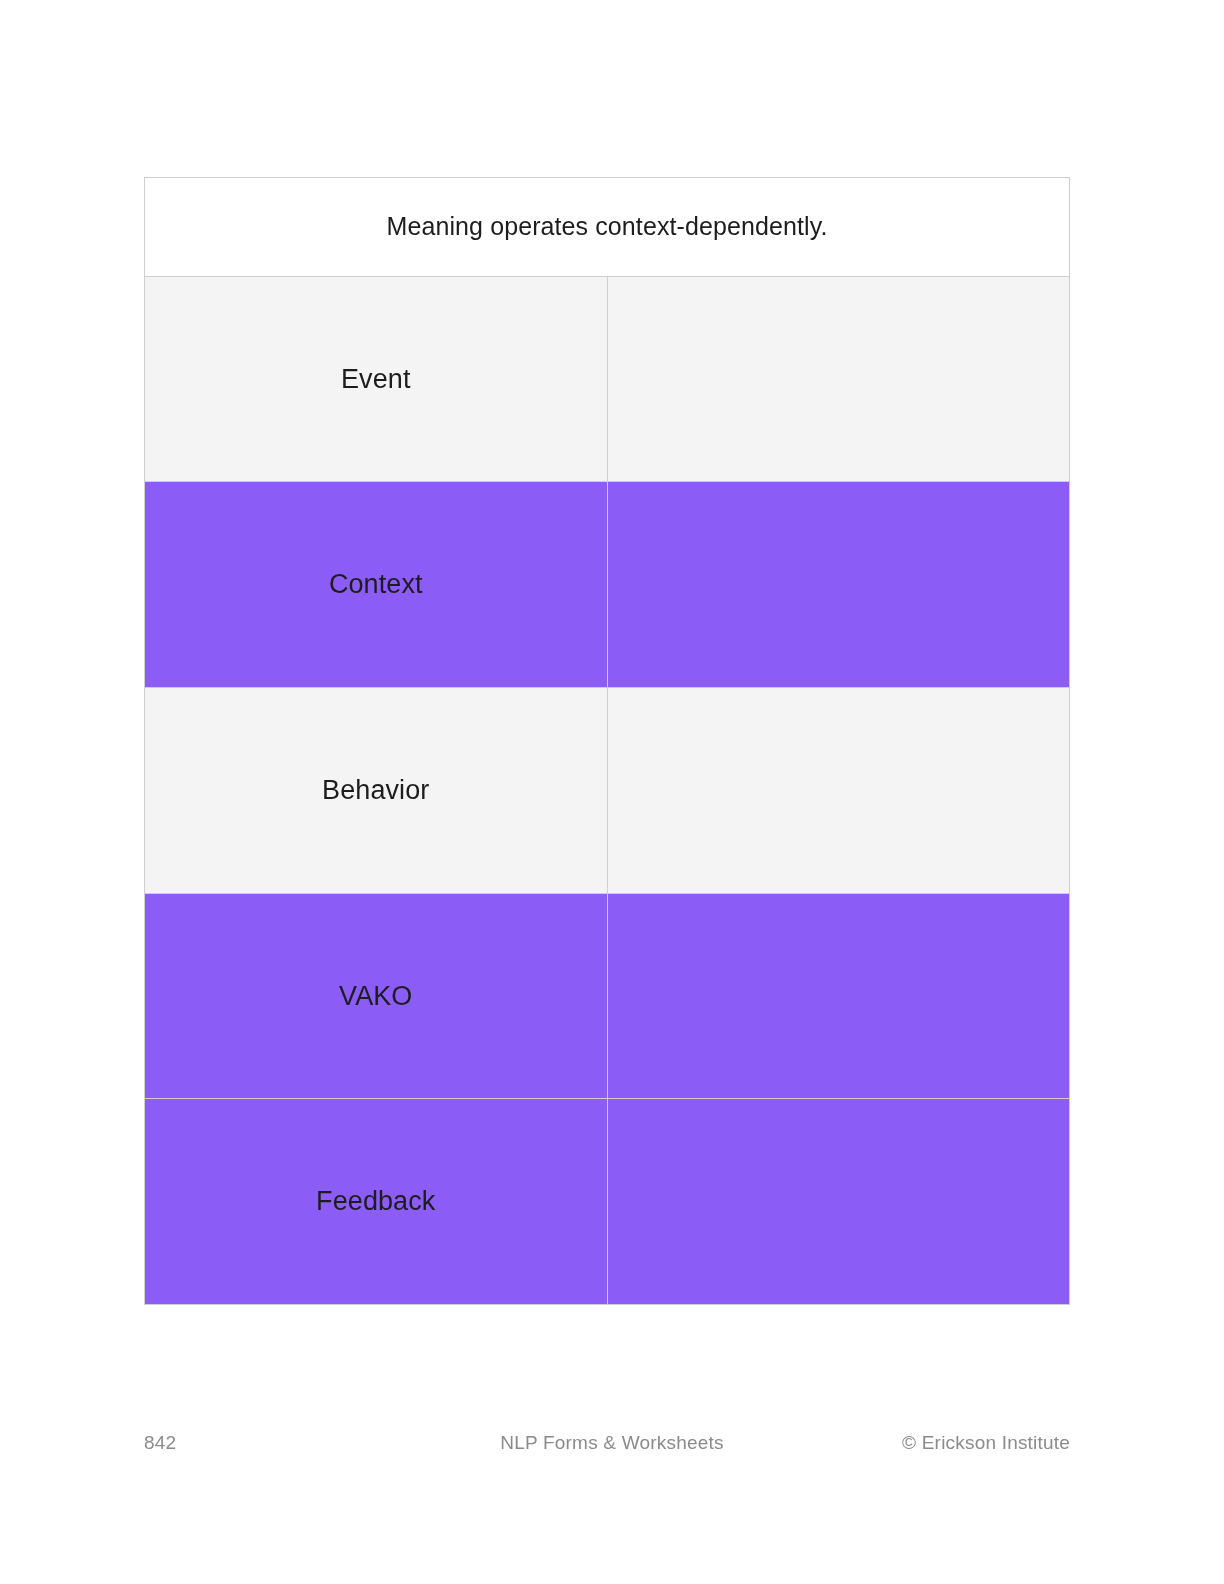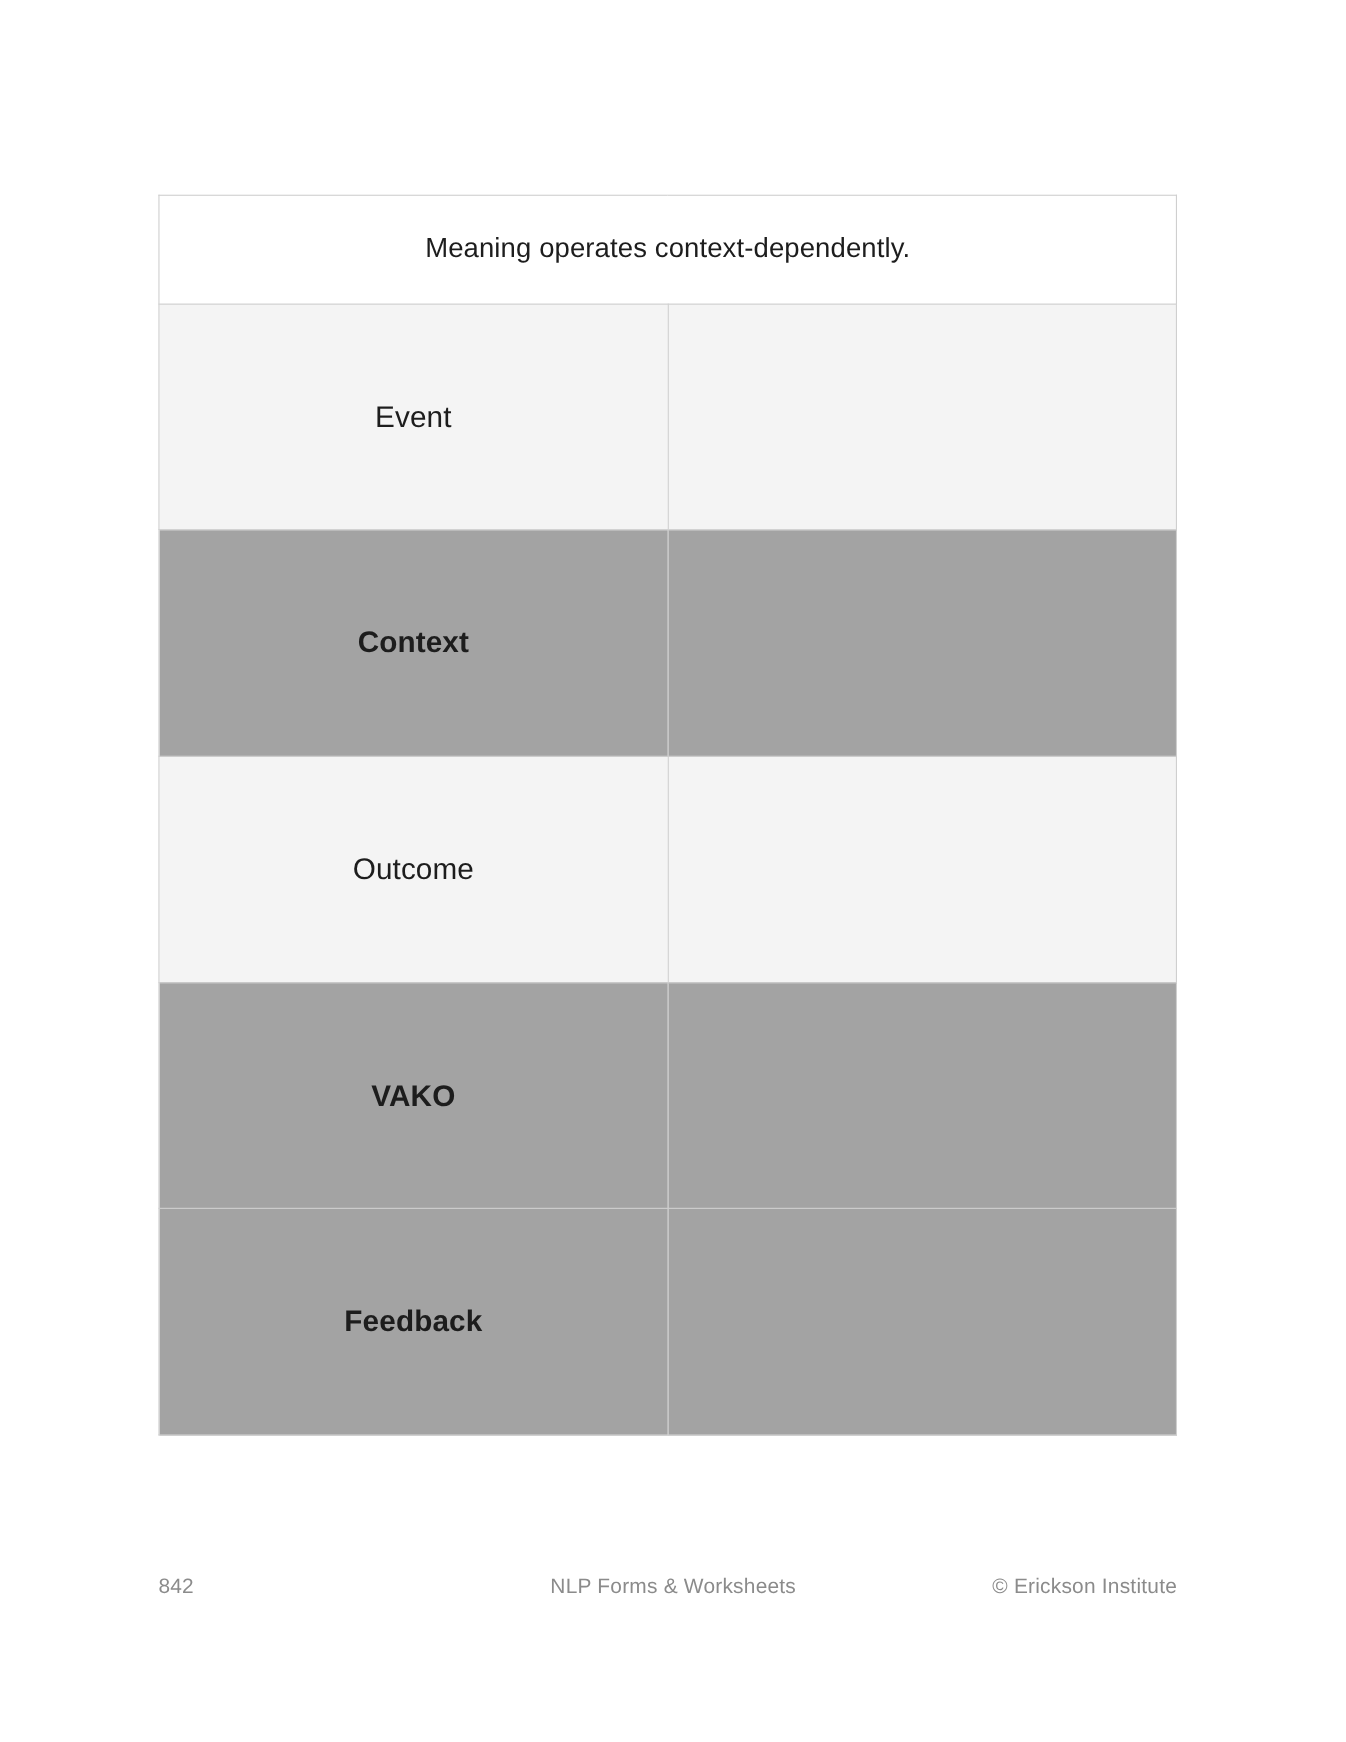--- a/index.html
+++ b/index.html
@@ -68,22 +68,21 @@
     height: 174px;
   }
 
   tr.shaded .row-label,
   tr.shaded .row-field {
     background: #f4f4f4;
   }
 
   tr.plain .row-label,
   tr.plain .row-field {
-    background: #a3a3a3;
-    font-weight: bold;
+    background: #8b5cf6;
   }
 
   
   .footer {
     position: absolute;
     left: 144px;
     top: 1432px;
     width: 926px;
     height: 32px;
     font-size: 19px;
@@ -130,21 +129,21 @@
         <td class="row-label">Event</td>
         <td class="row-field"></td>
       </tr>
 
       <tr class="plain">
         <td class="row-label">Context</td>
         <td class="row-field"></td>
       </tr>
 
       <tr class="shaded">
-        <td class="row-label">Outcome</td>
+        <td class="row-label">Behavior</td>
         <td class="row-field"></td>
       </tr>
 
       <tr class="plain">
         <td class="row-label">VAKO</td>
         <td class="row-field"></td>
       </tr>
 
 
       <tr class="plain">

